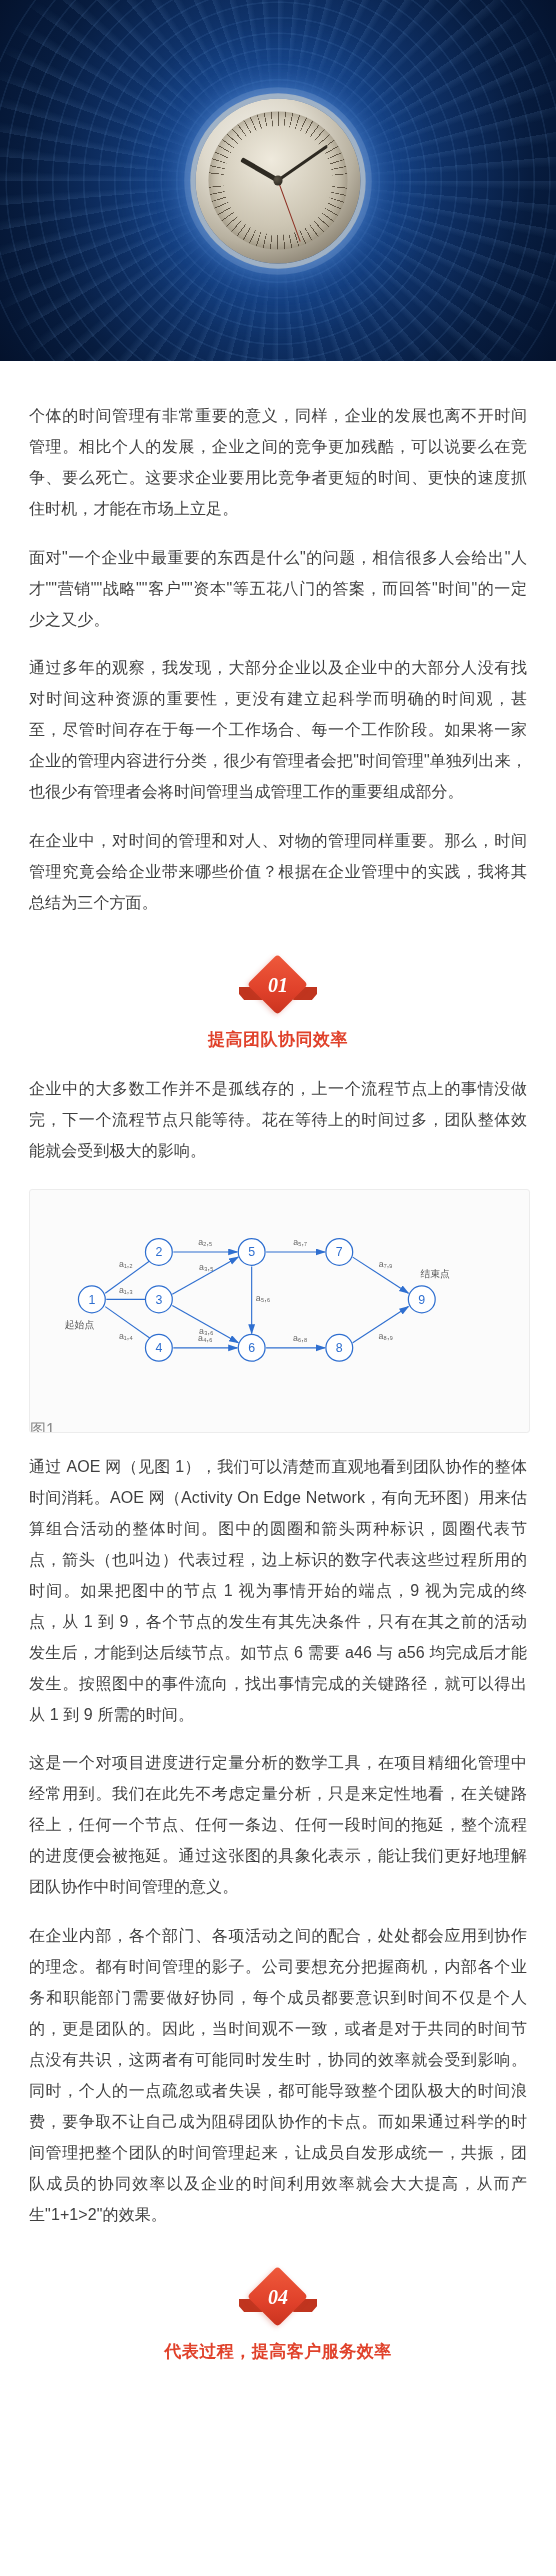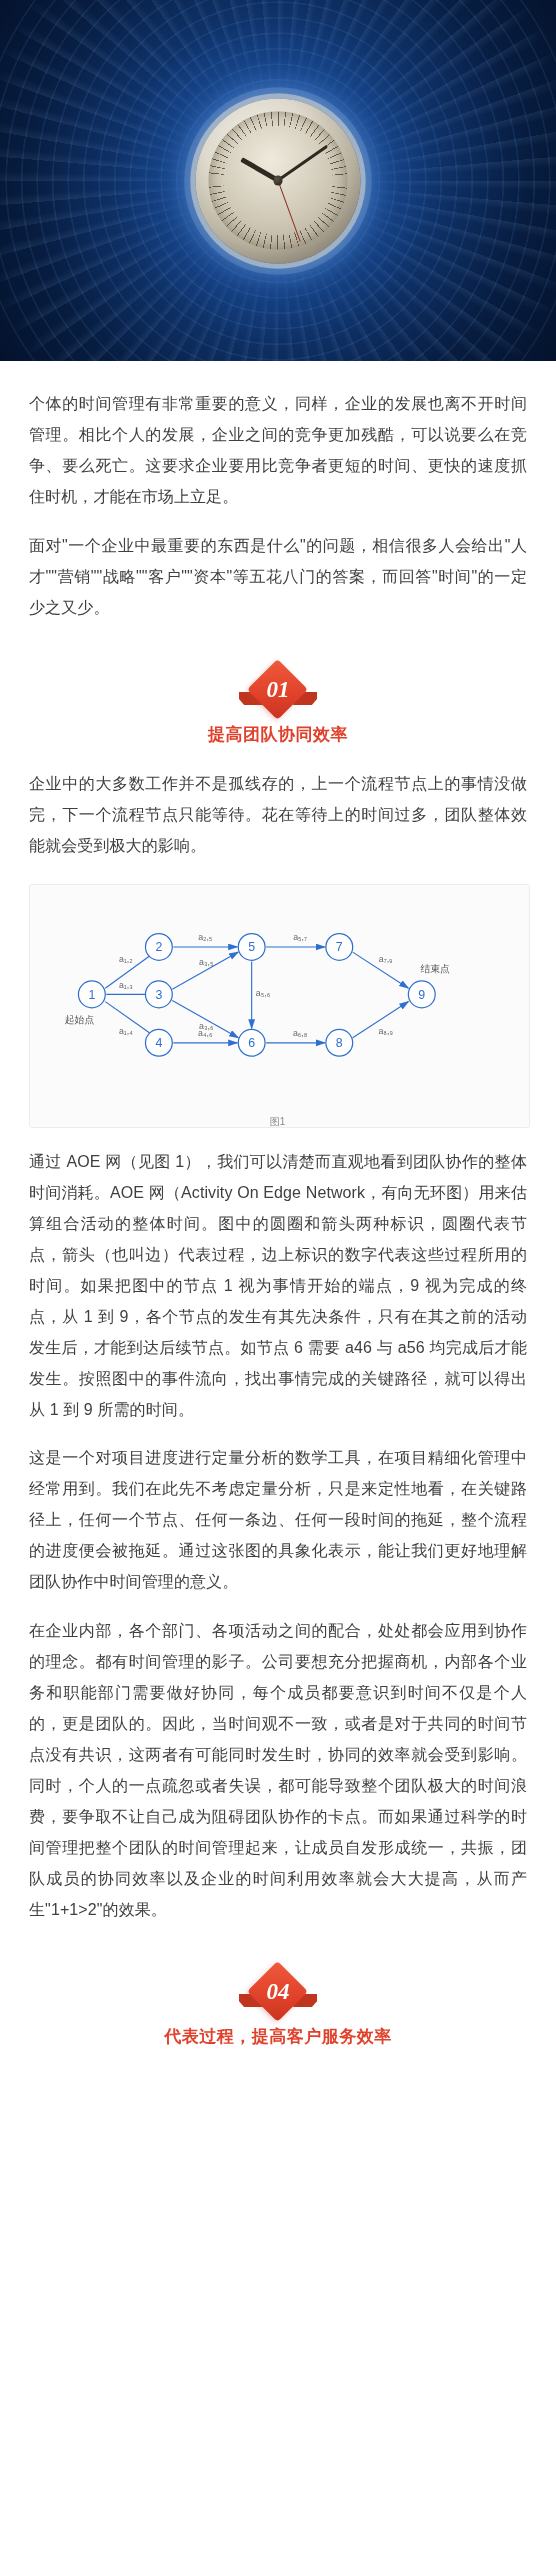--- a/index.html
+++ b/index.html
@@ -168,21 +168,21 @@
   p.para {
     font-size: 16px;
     line-height: 31px;
     color: #3f3f3f;
     margin: 0;
     padding: 17.5px 0 0 0;
     text-align: justify;
     letter-spacing: 0.1px;
   }
   p.para.first {
-    padding-top: 27px;
+    padding-top: 39px;
   }
 
   
   .section-head {
     margin: 36px 0 5.2px 0;
     text-align: center;
     position: relative;
   }
   .ribbon-wrap {
     display: inline-block;
@@ -208,21 +208,21 @@
   }
   .ribbon .num {
     position: absolute;
     left: 0;
     top: 0;
     width: 62px;
     height: 62px;
     line-height: 62px;
     text-align: center;
     color: #ffffff;
-    font-size: 23px;
+    font-size: 20px;
     font-weight: bold;
     font-family: "Liberation Serif", serif;
     font-style: italic;
   }
   .ribbon .tail-left,
   .ribbon .tail-right {
     position: absolute;
     top: 33px;
     width: 24px;
     height: 13.4px;
@@ -230,21 +230,21 @@
   }
   .ribbon .tail-left {
     left: -8.2px;
     clip-path: polygon(0 0, 100% 0, 100% 100%, 22% 100%, 0 55%);
   }
   .ribbon .tail-right {
     right: -8.2px;
     clip-path: polygon(0 0, 100% 0, 100% 55%, 78% 100%, 0 100%);
   }
   .section-title {
-    margin-top: 0;
+    margin-top: 10px;
     font-size: 17px;
     font-weight: bold;
     color: #e0412a;
     letter-spacing: 0.5px;
     text-align: center;
   }
 
   
   .diagram-box {
     margin: 23px auto 0 auto;
@@ -253,23 +253,23 @@
     background: #fbfbfb;
     border: 0.5px solid #ececec;
     border-radius: 3.1px;
     position: relative;
     overflow: hidden;
   }
   .diagram-box svg {
     display: block;
   }
   .cap-note {
-    font-size: 10px;
+    font-size: 16px;
     color: #8a8a8a;
-    text-align: center;
+    text-align: left;
     padding: 3.1px 4.1px 0 0;
   }
 </style>
 </head>
 <body>
 
 <div class="page">
 
   <div class="hero">
     <div class="hero-bg"></div>
@@ -287,22 +287,28 @@
   <div class="content">
 
     <p class="para first">
       <span>个体的时间管理有非常重要的意义，同样，企业的发展也离不开时间管理。相比个人的发展，企业之间的竞争更加残酷，可以说要么在竞争、要么死亡。这要求企业要用比竞争者更短的时间、更快的速度抓住时机，才能在市场上立足。</span>
     </p>
 
     <p class="para">
       <span>面对"一个企业中最重要的东西是什么"的问题，相信很多人会给出"人才""营销""战略""客户""资本"等五花八门的答案，而回答"时间"的一定少之又少。</span>
     </p>
 
-
-
+    <p class="para">
+      <span>通过多年的观察，我发现，大部分企业以及企业中的大部分人没有找对时间这种资源的重要性，更没有建立起科学而明确的时间观，甚至，尽管时间存在于每一个工作场合、每一个工作阶段。如果将一家企业的管理内容进行分类，很少有管理者会把"时间管理"单独列出来，也很少有管理者会将时间管理当成管理工作的重要组成部分。</span>
+    </p>
+
+
+    <p class="para">
+      <span>在企业中，对时间的管理和对人、对物的管理同样重要。那么，时间管理究竟会给企业带来哪些价值？根据在企业管理中的实践，我将其总结为三个方面。</span>
+    </p>
 
     <div class="section-head">
       <div class="ribbon-wrap">
         <div class="ribbon">
           <div class="tail-left"></div>
           <div class="tail-right"></div>
           <div class="diamond"></div>
           <div class="num">01</div>
         </div>
       </div>

